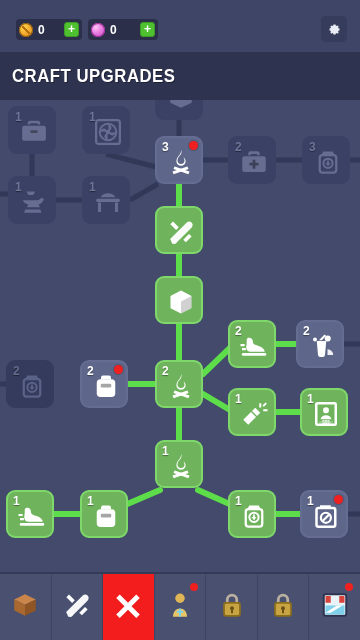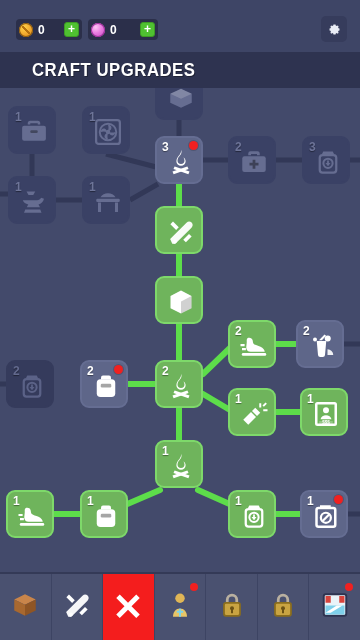--- a/index.html
+++ b/index.html
@@ -40,22 +40,22 @@
     background:#4fc131; border:1px solid #3e9b25; border-radius:3px;
     color:#fff; font-size:12px; font-weight:bold; line-height:13px; text-align:center;
   }
   #gear-btn{
     position:absolute; right:13px; top:16px; width:26px; height:26px;
     background:#363c5c; border-radius:5px; display:flex; align-items:center; justify-content:center;
   }
 
   
   #header{
-    position:absolute; left:0; top:52px; width:360px; height:36px;
-    background:#2e3350; z-index:39; display:flex; align-items:center;padding-left:20px;
+    position:absolute; left:0; top:52px; width:360px; height:48px;
+    background:#2e3350; z-index:39; display:flex; align-items:center;
   }
   #header h1{
     color:#fff; font-size:19px; font-weight:bold; letter-spacing:0.6px;
     margin-left:12px; transform:scaleX(0.88); transform-origin:left center;
     text-shadow:1px 1px 0 rgba(0,0,0,.35);
   }
 
   
   #tree{
     position:absolute; left:0; top:88px; width:360px; height:484px;

